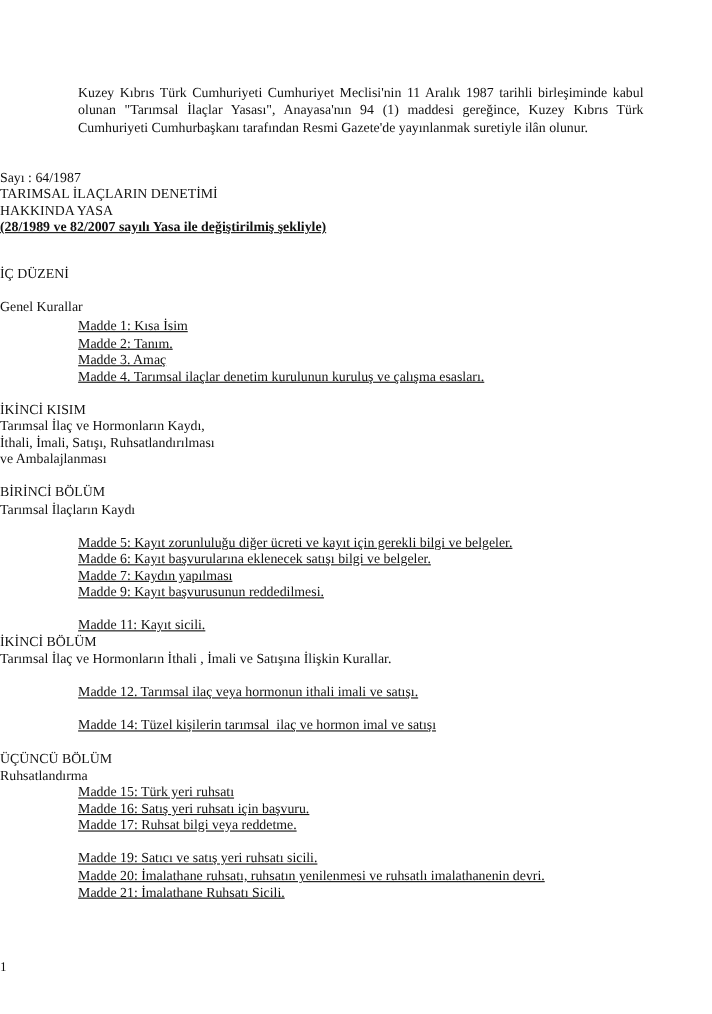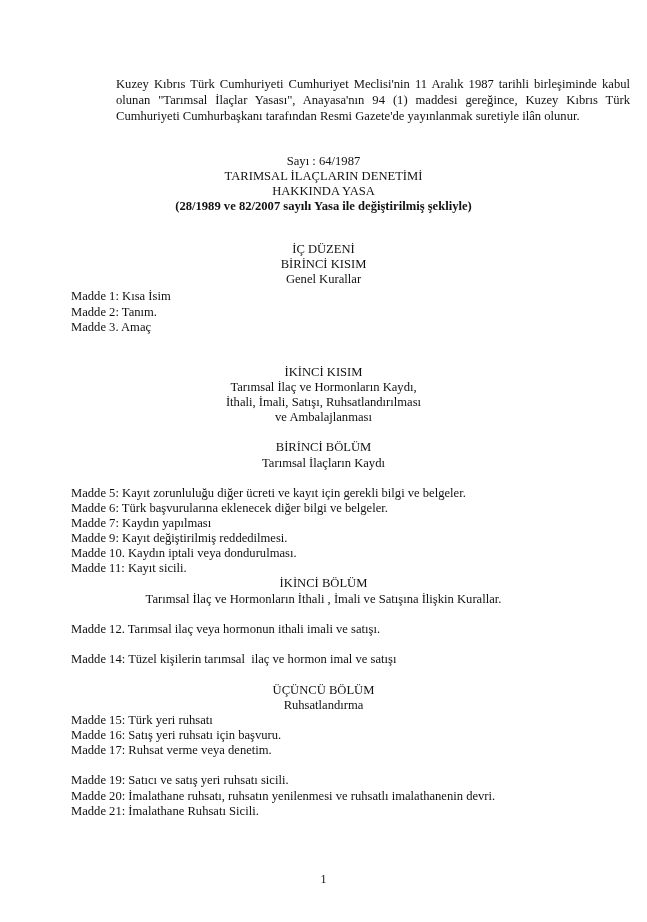--- a/index.html
+++ b/index.html
@@ -1,64 +1,63 @@
 <!DOCTYPE html>
 <html><head>
 <meta charset="utf-8">
 <style>
   html, body { margin: 0; padding: 0; background: #ffffff; }
   body { width: 647px; height: 922px; position: relative; overflow: hidden;
          font-family: "Liberation Serif", serif; color: #111; font-size: 12.6px; }
   .page { position: absolute; left: 0; top: 0; width: 647px; height: 922px; }
   .intro { position: absolute; left: 71px; top: 76px; width: 514px;
-           line-height: 16px; text-align: justify; margin-left: 45px; }
-  .c { position: absolute; left: 0; width: 647px; text-align: center; line-height: 16px; }
-  .l { position: absolute; left: 71px; line-height: 16px; white-space: pre; }
-  .b { font-weight: bold; }
+           line-height: 16px; text-align: justify; }
+  .c { position: absolute; left: 0; width: 647px; text-align: left; line-height: 16px; }
+  .l { position: absolute; left: 71px; line-height: 16px; white-space: pre; text-decoration: underline; }
+  .b { font-weight: bold; text-decoration: underline; }
 </style>
 </head>
 <body>
 
 <div class="page">
   <div class="intro">Kuzey Kıbrıs Türk Cumhuriyeti Cumhuriyet Meclisi'nin 11 Aralık 1987 tarihli birleşiminde kabul olunan "Tarımsal İlaçlar Yasası", Anayasa'nın 94 (1) maddesi gereğince, Kuzey Kıbrıs Türk Cumhuriyeti Cumhurbaşkanı tarafından Resmi Gazete'de yayınlanmak suretiyle ilân olunur.</div>
 
   <div class="c" style="top:153px">Sayı : 64/1987</div>
   <div class="c" style="top:168px">TARIMSAL İLAÇLARIN DENETİMİ</div>
   <div class="c" style="top:183px">HAKKINDA YASA</div>
   <div class="c b" style="top:198px">(28/1989 ve 82/2007 sayılı Yasa ile değiştirilmiş şekliyle)</div>
 
   <div class="c" style="top:241px">İÇ DÜZENİ</div>
-  <div class="c" style="top:256px">BİRİNCİ KISIM</div>
   <div class="c" style="top:271px">Genel Kurallar</div>
   <div class="l" style="top:288px">Madde 1: Kısa İsim</div>
   <div class="l" style="top:304px">Madde 2: Tanım.</div>
   <div class="l" style="top:319px">Madde 3. Amaç</div>
+  <div class="l" style="top:334px">Madde 4. Tarımsal ilaçlar denetim kurulunun kuruluş ve çalışma esasları.</div>
 
   <div class="c" style="top:364px">İKİNCİ KISIM</div>
   <div class="c" style="top:379px">Tarımsal İlaç ve Hormonların Kaydı,</div>
   <div class="c" style="top:409px">ve Ambalajlanması</div>
   <div class="c" style="top:394px">İthali, İmali, Satışı, Ruhsatlandırılması</div>
 
   <div class="c" style="top:439px">BİRİNCİ BÖLÜM</div>
   <div class="c" style="top:455px">Tarımsal İlaçların Kaydı</div>
   <div class="l" style="top:485px">Madde 5: Kayıt zorunluluğu diğer ücreti ve kayıt için gerekli bilgi ve belgeler.</div>
-  <div class="l" style="top:500px">Madde 6: Türk başvurularına eklenecek diğer bilgi ve belgeler.</div>
+  <div class="l" style="top:500px">Madde 6: Kayıt başvurularına eklenecek satışı bilgi ve belgeler.</div>
   <div class="l" style="top:515px">Madde 7: Kaydın yapılması</div>
-  <div class="l" style="top:530px">Madde 9: Kayıt değiştirilmiş reddedilmesi.</div>
-  <div class="l" style="top:545px">Madde 10. Kaydın iptali veya dondurulması.</div>
+  <div class="l" style="top:530px">Madde 9: Kayıt başvurusunun reddedilmesi.</div>
   <div class="l" style="top:560px">Madde 11: Kayıt sicili.</div>
 
   <div class="c" style="top:575px">İKİNCİ BÖLÜM</div>
   <div class="c" style="top:591px">Tarımsal İlaç ve Hormonların İthali , İmali ve Satışına İlişkin Kurallar.</div>
   <div class="l" style="top:621px">Madde 12. Tarımsal ilaç veya hormonun ithali imali ve satışı.</div>
   <div class="l" style="top:651px">Madde 14: Tüzel kişilerin tarımsal  ilaç ve hormon imal ve satışı</div>
 
   <div class="c" style="top:682px">ÜÇÜNCÜ BÖLÜM</div>
   <div class="c" style="top:697px">Ruhsatlandırma</div>
   <div class="l" style="top:712px">Madde 15: Türk yeri ruhsatı</div>
   <div class="l" style="top:727px">Madde 16: Satış yeri ruhsatı için başvuru.</div>
-  <div class="l" style="top:742px">Madde 17: Ruhsat verme veya denetim.</div>
+  <div class="l" style="top:742px">Madde 17: Ruhsat bilgi veya reddetme.</div>
   <div class="l" style="top:772px">Madde 19: Satıcı ve satış yeri ruhsatı sicili.</div>
   <div class="l" style="top:788px">Madde 20: İmalathane ruhsatı, ruhsatın yenilenmesi ve ruhsatlı imalathanenin devri.</div>
   <div class="l" style="top:803px">Madde 21: İmalathane Ruhsatı Sicili.</div>
 
   <div class="c" style="top:871px; font-size:12px">1</div>
 </div>
 
 </body></html>

